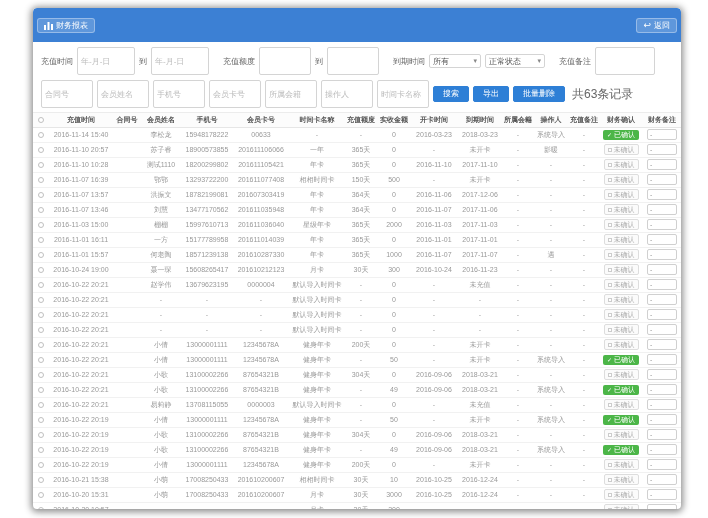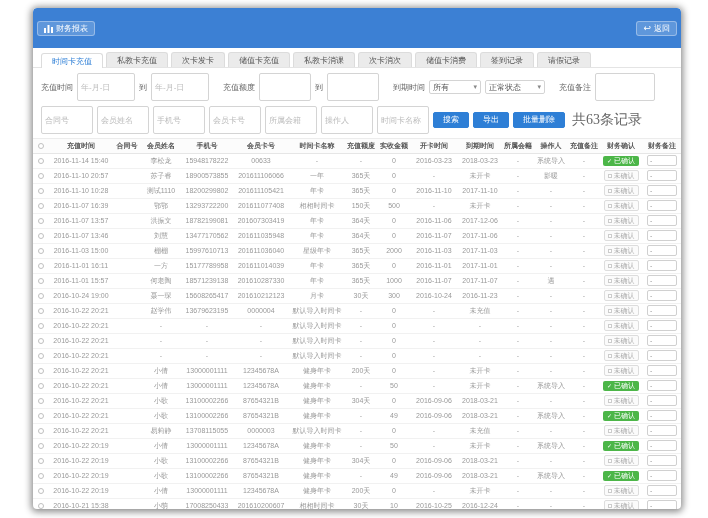--- a/index.html
+++ b/index.html
@@ -1,21 +1,21 @@
 <!DOCTYPE html>
 <html style="--header-bg: #3c80d4; --accent: #2e7fd6; --green: #4cb648;"><head>
 <meta charset="utf-8">
 <style>
   :root{ --header-bg:#3c80d4; --accent:#2e7fd6; --green:#4cb648; }
   *{box-sizing:border-box;margin:0;padding:0;}
   html,body{width:708px;height:518px;background:#fff;font-family:"Liberation Sans","DejaVu Sans",sans-serif;}
   .panel{position:absolute;left:33px;top:8px;width:648px;height:501px;background:#fff;border-radius:4px;
          box-shadow:0 1px 7px 2px rgba(0,0,0,0.45);overflow:hidden;}
   
-  .hbar{height:40px;background:var(--header-bg);display:flex;align-items:center;justify-content:space-between;
+  .hbar{height:34px;background:var(--header-bg);display:flex;align-items:center;justify-content:space-between;
         padding:0 4px;border-radius:4px 4px 0 0;}
   .chip{display:inline-flex;align-items:center;gap:3px;background:rgba(255,255,255,.18);
         border:1px solid rgba(255,255,255,.35);border-radius:3px;padding:0 6px;height:15px;color:#fff;font-size:8px;cursor:pointer;}
   .chip .glyph{font-size:9px;line-height:9px;}
   
   .tabbar{display:flex;align-items:flex-end;padding:4px 8px 0;border-bottom:1px solid #e4e4e4;background:#fff;}
   .tab{padding:0 10px;height:15px;line-height:15px;font-size:8px;color:#555;background:#ebebeb;
        border:1px solid #dcdcdc;border-bottom:none;border-radius:3px 3px 0 0;margin-right:3px;cursor:pointer;white-space:nowrap;}
   .tab.active{background:#fff;color:var(--accent);margin-bottom:-1px;padding-bottom:1px;}
   
@@ -25,21 +25,21 @@
   .gap{margin-left:10px;}
   .f-input{height:28px;border:1px solid #d4d4d4;border-radius:2px;font-size:8px;padding:0 3px;color:#555;width:52px;background:#fff;}
   .f-input.date{width:58px;}
   .f-input::placeholder{color:#bbb;}
   .f-select{height:14px;width:52px;border:1px solid #d4d4d4;border-radius:2px;font-size:8px;color:#555;
             display:inline-flex;align-items:center;justify-content:space-between;padding:0 3px;background:#fff;cursor:pointer;}
   .f-select.wide{width:60px;}
   .caret{font-size:7px;color:#888;}
   .btn{height:16px;line-height:14px;padding:0 9px;background:var(--accent);color:#fff;font-size:8px;border:1px solid var(--accent);
        border-radius:2px;cursor:pointer;white-space:nowrap;}
-  .record-count{font-size:14px;color:#666;margin-left:3px;white-space:nowrap;font-family:Liberation Serif, serif;}
+  .record-count{font-size:12px;color:#666;margin-left:3px;white-space:nowrap;}
   
   .table-wrap{height:412px;overflow:hidden;border-top:1px solid #ececec;}
   table{width:100%;border-collapse:collapse;table-layout:fixed;}
   col.c1{width:16px}col.c2{width:64px}col.c3{width:28px}col.c4{width:40px}col.c5{width:52px}col.c6{width:56px}
   col.c7{width:56px}col.c8{width:32px}col.c9{width:34px}col.c10{width:46px}col.c11{width:46px}col.c12{width:30px}
   col.c13{width:36px}col.c14{width:30px}col.c15{width:44px}col.c16{width:38px}
   th{font-size:7px;color:#555;font-weight:bold;height:14px;border-bottom:1px solid #e6e6e6;background:#fcfcfc;
      padding:0 1px;white-space:nowrap;overflow:hidden;text-align:center;}
   td{font-size:7px;color:#999;height:15px;border-bottom:1px solid #f1f1f1;text-align:center;padding:0 1px;
      white-space:nowrap;overflow:hidden;}
@@ -65,31 +65,20 @@
           <rect x="7" y="3" width="2" height="6" fill="#fff"></rect>
         </svg>
       <span>财务报表</span>
     </span>
     <span class="chip">
       <span class="glyph">↩</span>
       <span>返回</span>
     </span>
   </div>
 
-  <div class="tabbar">
-      <div class="tab active">时间卡充值</div>
-      <div class="tab">私教卡充值</div>
-      <div class="tab">次卡发卡</div>
-      <div class="tab">储值卡充值</div>
-      <div class="tab">私教卡消课</div>
-      <div class="tab">次卡消次</div>
-      <div class="tab">储值卡消费</div>
-      <div class="tab">签到记录</div>
-      <div class="tab">请假记录</div>
-    </div>
 
   <div class="filters">
     <div class="f-row">
       <span class="f-label">充值时间</span>
       <input class="f-input date" placeholder="年-月-日" style="">
       <span class="f-label">到</span>
       <input class="f-input date" placeholder="年-月-日" style="">
       <span class="f-label gap">充值额度</span>
       <input class="f-input" style="">
       <span class="f-label">到</span>

